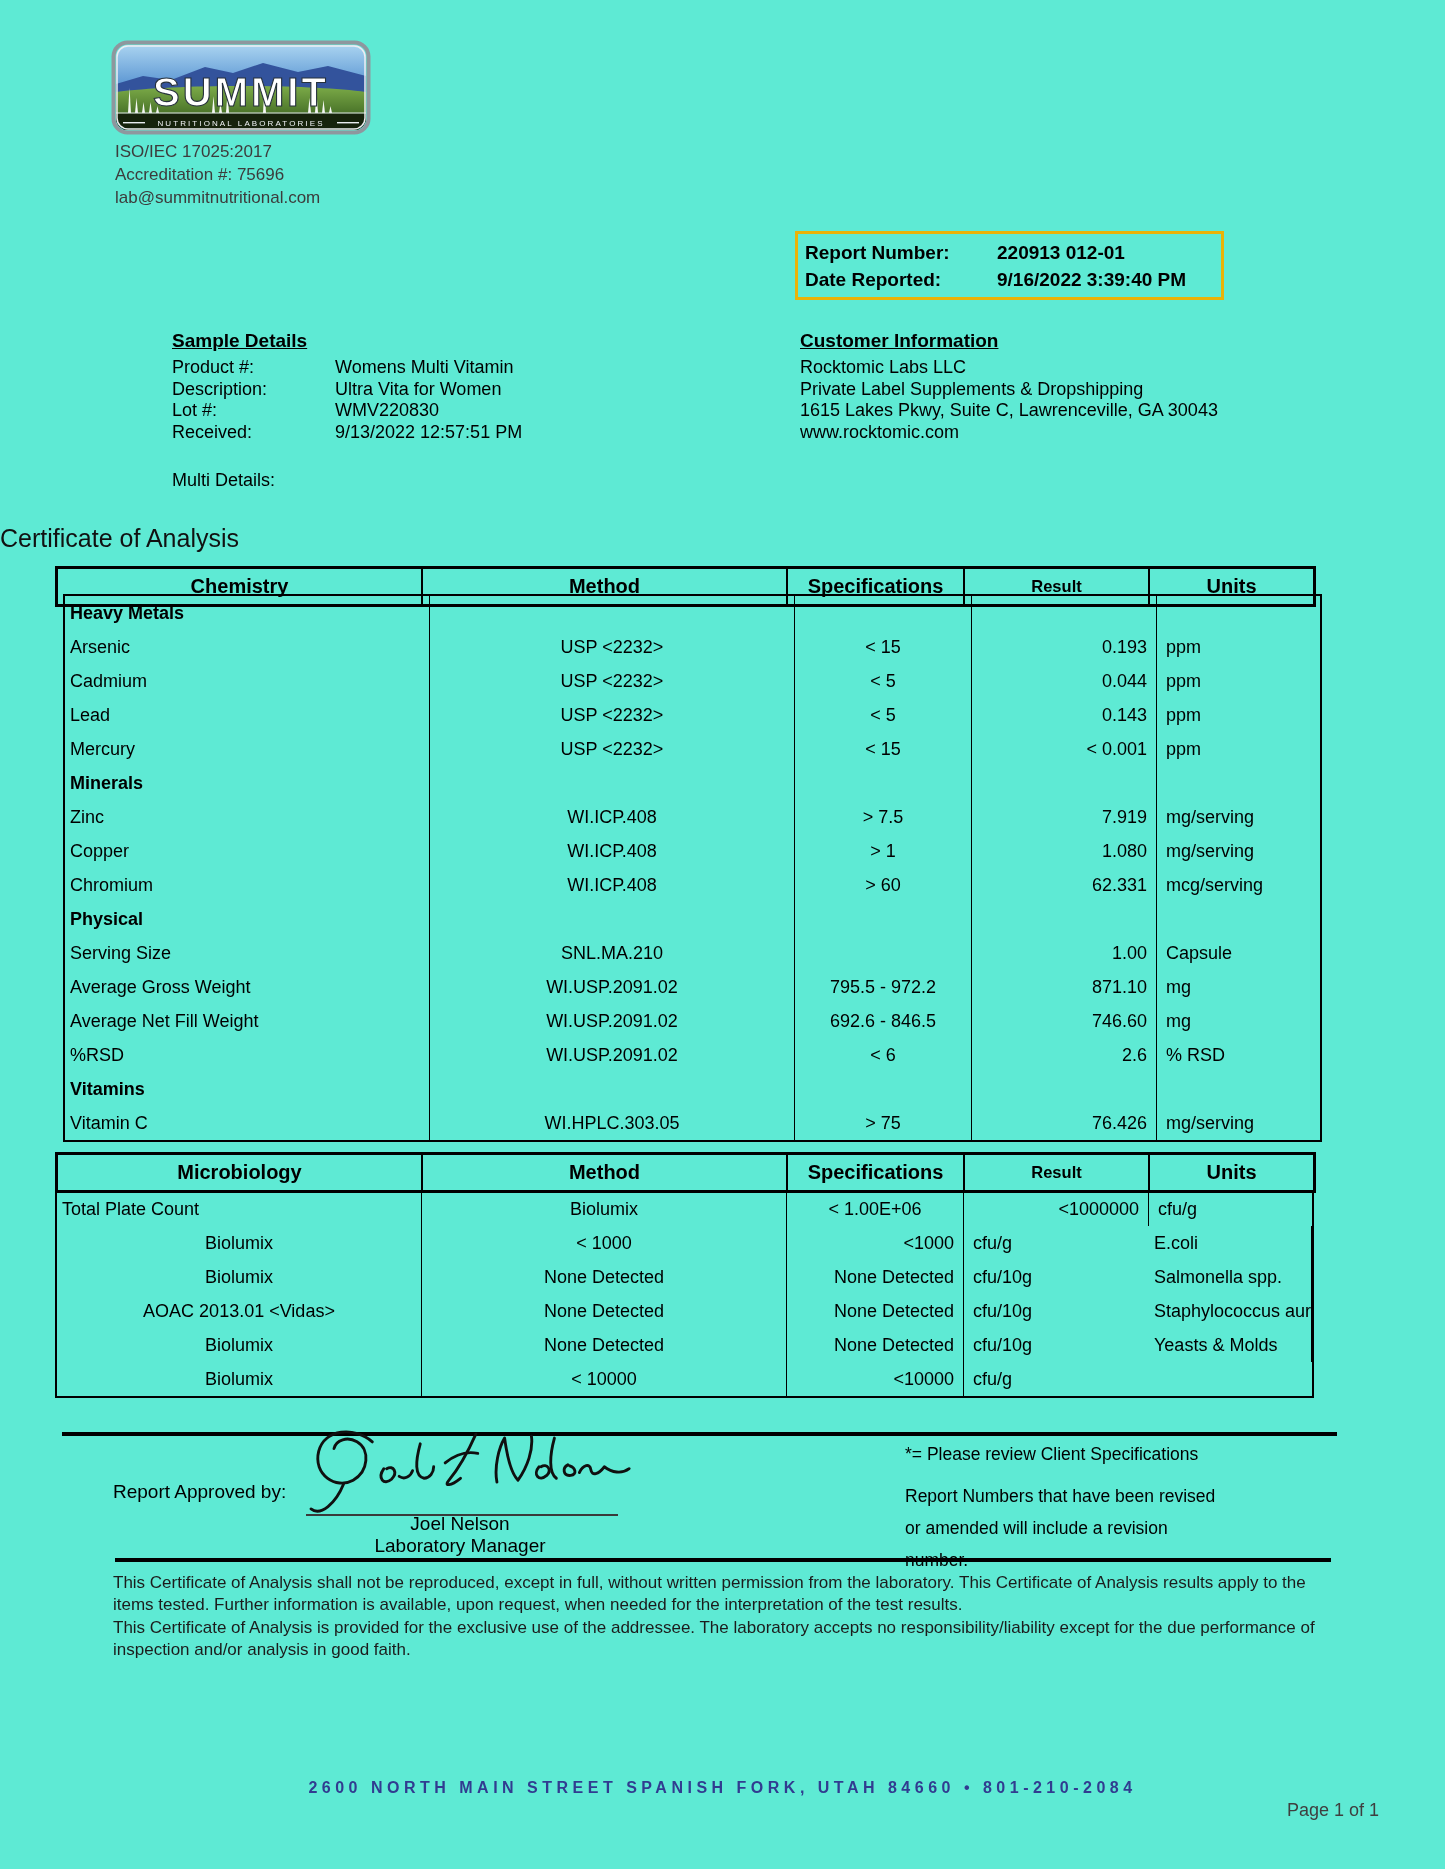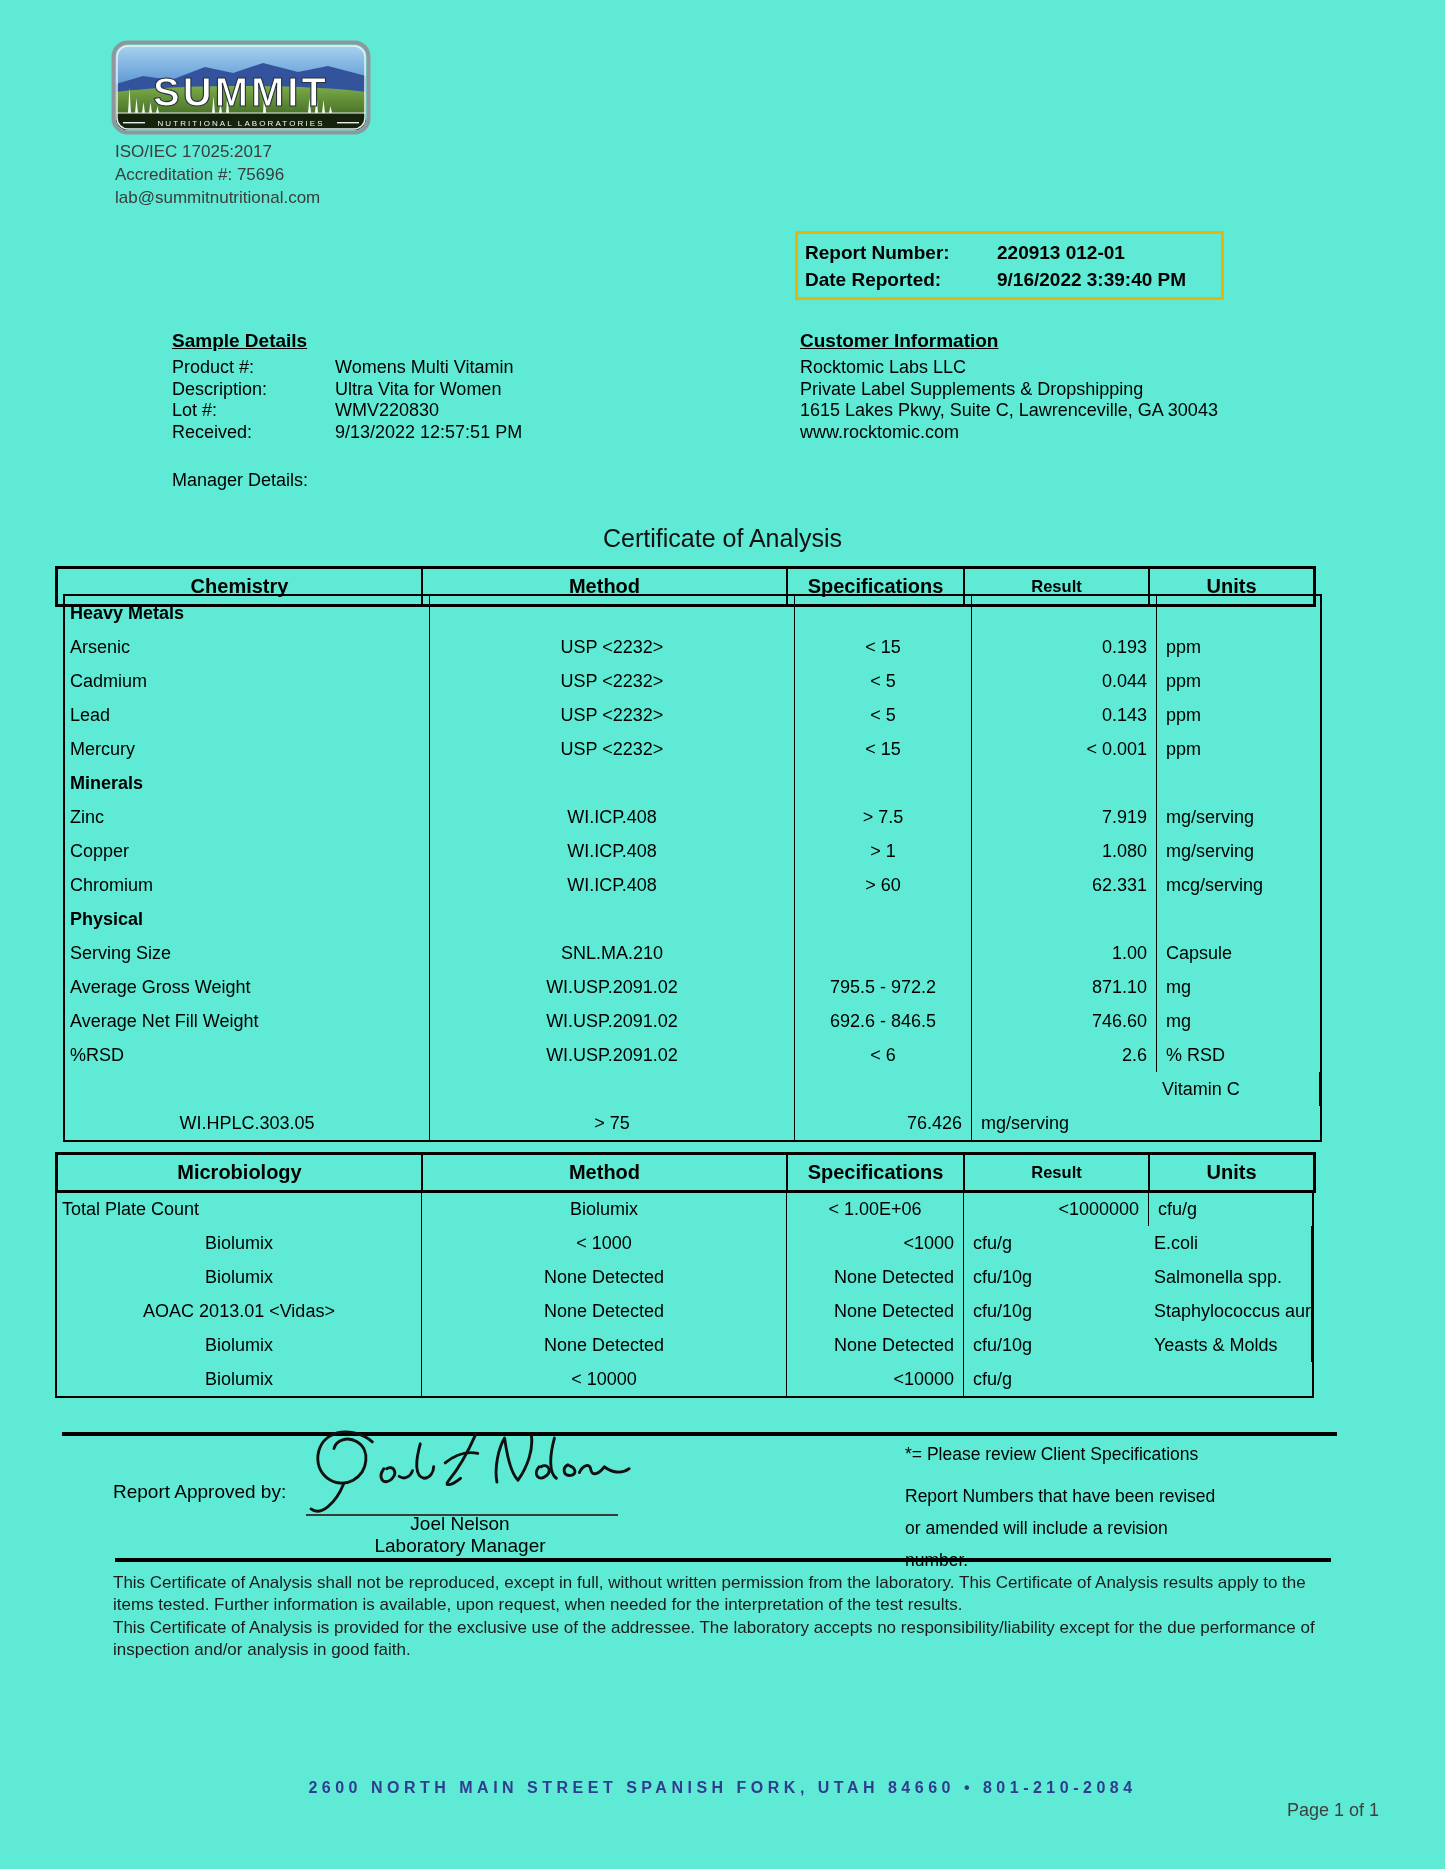--- a/index.html
+++ b/index.html
@@ -21,21 +21,21 @@
   
   .sec-heading{font-size:19px;font-weight:bold;text-decoration:underline;}
   .sample-heading{left:172px;top:330px;}
   .customer-heading{left:800px;top:330px;}
   .sample-fields{left:172px;top:357px;font-size:18px;line-height:21.6px;}
   .kv{display:grid;grid-template-columns:163px 1fr;}
   .customer-lines{left:800px;top:357px;font-size:18px;line-height:21.6px;}
   .sample-details-label{left:172px;top:470px;font-size:18px;}
 
   
-  .coa-title{left:0;top:524px;width:1445px;text-align:center;font-size:25px;color:#111;}
+  .coa-title{left:0;top:524px;width:1445px;text-align:left;font-size:25px;color:#111;}
 
   
   .tbl-head{display:grid;grid-template-columns:365fr 365fr 177fr 185fr 163fr;
             border:3px solid #000;height:35px;}
   .tbl-head .hc{display:flex;align-items:center;justify-content:center;
                 font-weight:bold;font-size:20px;border-right:2px solid #000;}
   .tbl-head .hc:last-child{border-right:none;}
   .tbl-head .hc.result-h{font-size:16.5px;}
   .chem-head{left:55px;top:566px;width:1255px;}
   .chem-body{left:63px;top:594px;width:1255px;}
@@ -147,21 +147,21 @@
     </div>
     <div class="kv">
       <span>Lot #:</span>
       <span>WMV220830</span>
     </div>
     <div class="kv">
       <span>Received:</span>
       <span>9/13/2022 12:57:51 PM</span>
     </div>
   </div>
-  <div class="abs sample-details-label">Manager Details:</div>
+  <div class="abs sample-details-label">Multi Details:</div>
 
   <div class="abs sec-heading customer-heading">Customer Information</div>
   <div class="abs customer-lines">
     <div>Rocktomic Labs LLC</div>
     <div>Private Label Supplements &amp; Dropshipping</div>
     <div>1615 Lakes Pkwy, Suite C, Lawrenceville, GA 30043</div>
     <div>www.rocktomic.com</div>
   </div>
 
   <div class="abs coa-title">Certificate of Analysis</div>
@@ -237,20 +237,21 @@
       <div class="cell c1">Average Net Fill Weight</div>
       <div class="cell c2">WI.USP.2091.02</div>
       <div class="cell c3">692.6 - 846.5</div>
       <div class="cell c4">746.60</div>
       <div class="cell c5">mg</div>
       <div class="cell c1">%RSD</div>
       <div class="cell c2">WI.USP.2091.02</div>
       <div class="cell c3">&lt; 6</div>
       <div class="cell c4">2.6</div>
       <div class="cell c5">% RSD</div>
+      <div class="cell c1 section">Vitamins</div>
       <div class="cell c2"></div>
       <div class="cell c3"></div>
       <div class="cell c4"></div>
       <div class="cell c5"></div>
       <div class="cell c1">Vitamin C</div>
       <div class="cell c2">WI.HPLC.303.05</div>
       <div class="cell c3">&gt; 75</div>
       <div class="cell c4">76.426</div>
       <div class="cell c5">mg/serving</div>
     </div>

